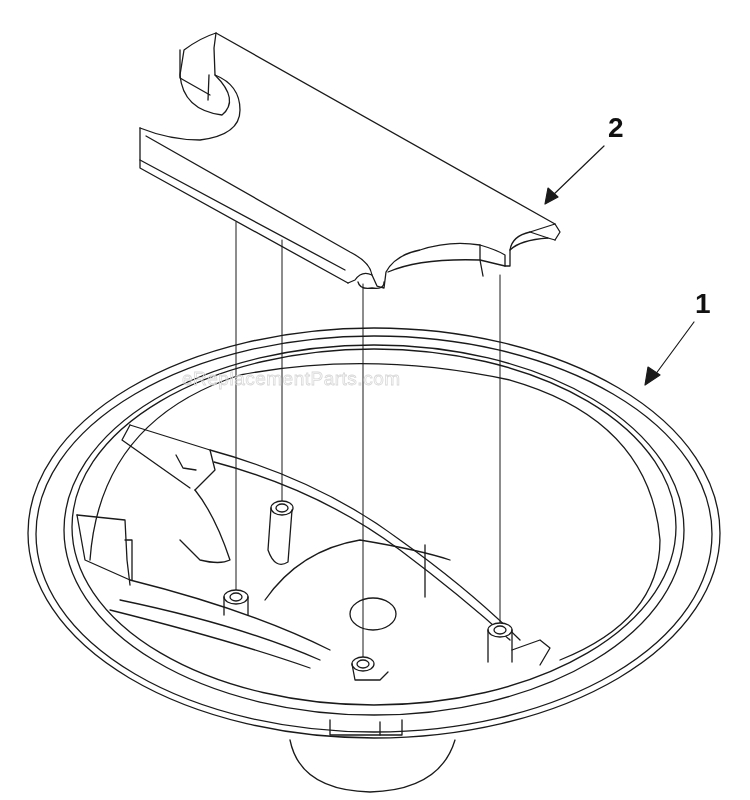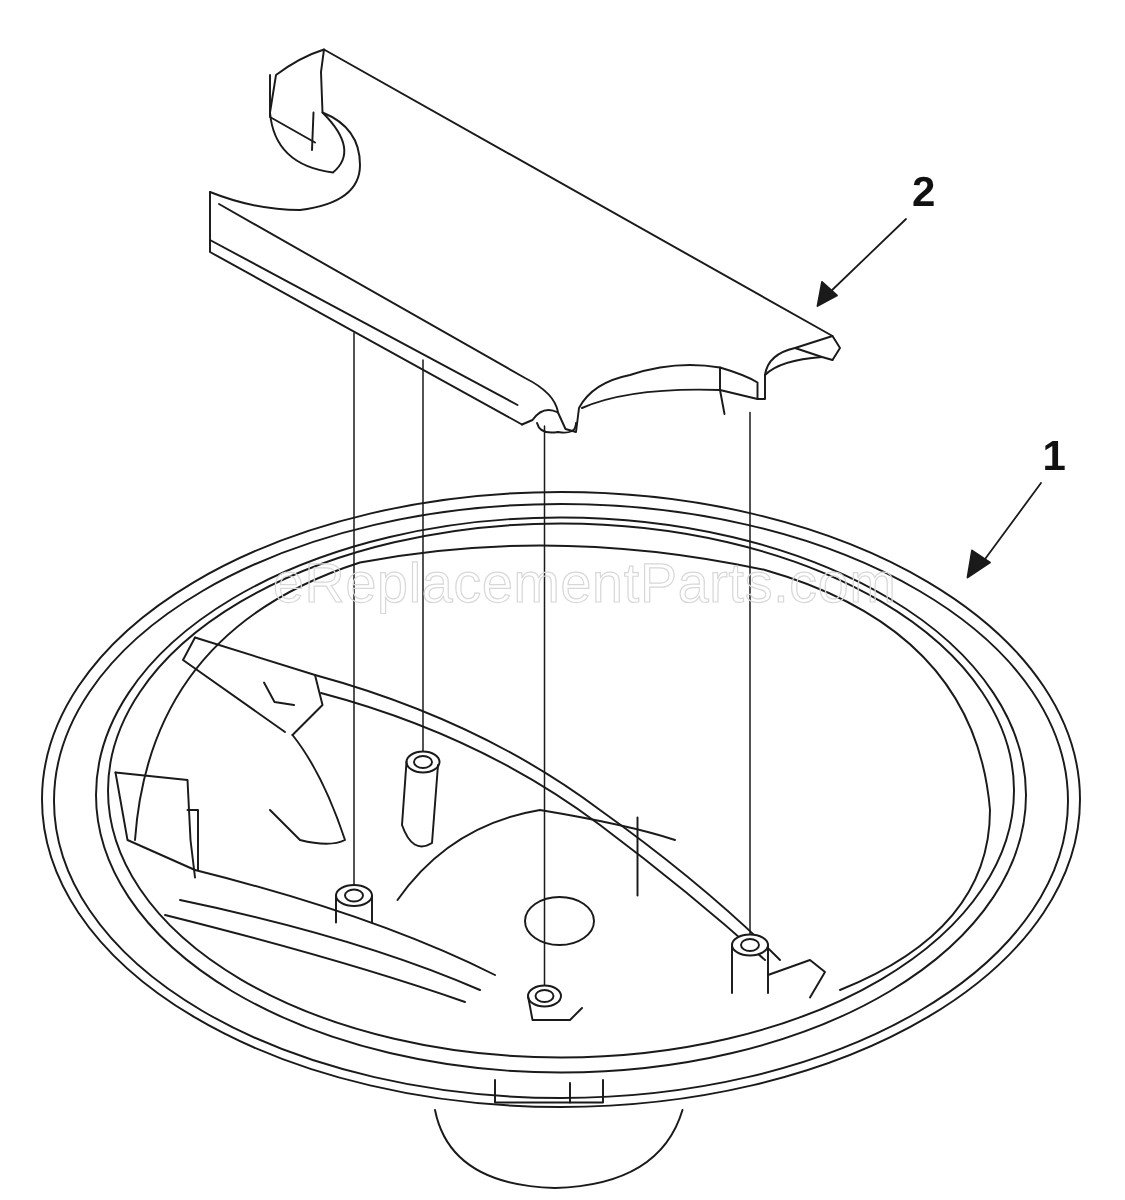--- a/index.html
+++ b/index.html
@@ -1,21 +1,21 @@
 <!DOCTYPE html>
 <html><head>
   <meta charset="utf-8">
   <style>
     html, body { margin: 0; padding: 0; background: #ffffff; }
     body { width: 750px; height: 800px; position: relative; overflow: hidden;
            font-family: "Liberation Sans", sans-serif; }
     svg.diagram { position: absolute; left: 0; top: 0; width: 750px; height: 800px; }
     .callout-label { position: absolute; font-family: "Liberation Sans", sans-serif;
                      font-weight: bold; font-size: 28px; color: #111; line-height: 1; }
-    .watermark { position: absolute; left: 182px; top: 368px; font-size: 37px;
+    .watermark { position: absolute; left: 182px; top: 368px; font-size: 19px;
                  font-family: "Liberation Sans", sans-serif; color: transparent;
                  -webkit-text-stroke: 0.8px #d8d8d8; letter-spacing: 0.5px; white-space: nowrap; }
   </style>
 </head>
 <body>
 
 <div>
   <svg class="diagram" viewBox="0 0 750 800" fill="none" stroke="#1a1a1a" stroke-width="1.3" stroke-linejoin="round" stroke-linecap="round">
 
     <g>

